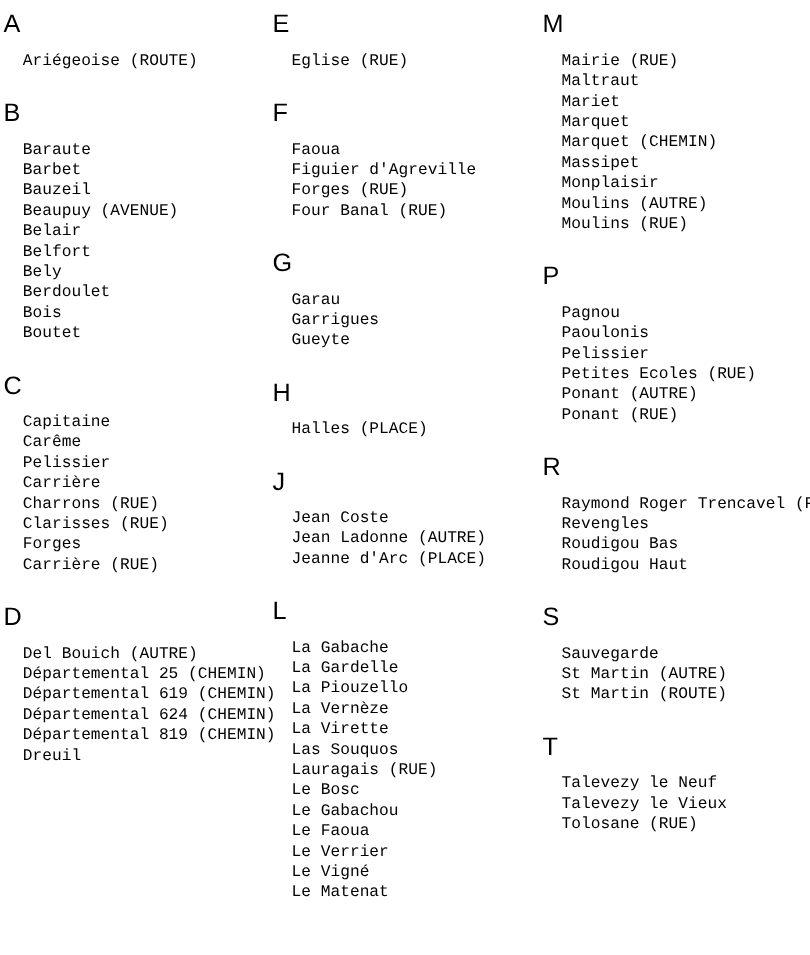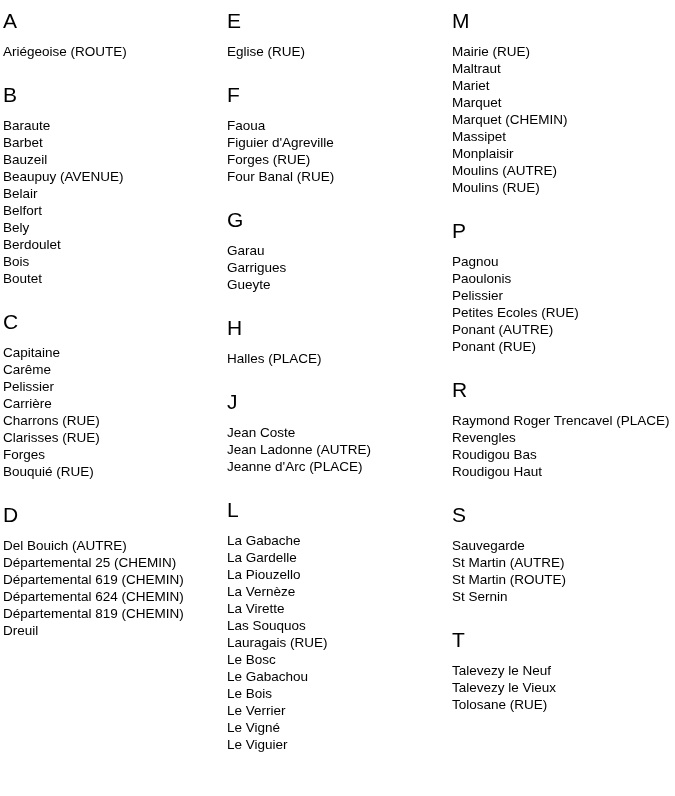--- a/index.html
+++ b/index.html
@@ -29,22 +29,23 @@
   .section + .section { margin-top: 23px; }
   .letter {
     margin: 0;
     font-size: 21px;
     font-weight: 400;
     line-height: 24px;
     color: #000000;
   }
   .entries {
     list-style: none;
-    margin: 10px 0 0 0;
+    margin: 10px 0 0 16px;
     padding: 0;
+    font-family: Liberation Mono, monospace;
   }
   .entries li {
     font-size: 13.5px;
     line-height: 17px;
     white-space: nowrap;
     color: #000000;
   }
 </style>
 </head>
 <body>
@@ -75,21 +76,21 @@
       <section class="section">
         <h2 class="letter">C</h2>
         <ul class="entries">
           <li>Capitaine</li>
           <li>Carême</li>
           <li>Pelissier</li>
           <li>Carrière</li>
           <li>Charrons (RUE)</li>
           <li>Clarisses (RUE)</li>
           <li>Forges</li>
-          <li>Bouquié (RUE)</li>
+          <li>Carrière (RUE)</li>
         </ul>
       </section>
       <section class="section">
         <h2 class="letter">D</h2>
         <ul class="entries">
           <li>Del Bouich (AUTRE)</li>
           <li>Départemental 25 (CHEMIN)</li>
           <li>Départemental 619 (CHEMIN)</li>
           <li>Départemental 624 (CHEMIN)</li>
           <li>Départemental 819 (CHEMIN)</li>
@@ -140,24 +141,24 @@
         <ul class="entries">
           <li>La Gabache</li>
           <li>La Gardelle</li>
           <li>La Piouzello</li>
           <li>La Vernèze</li>
           <li>La Virette</li>
           <li>Las Souquos</li>
           <li>Lauragais (RUE)</li>
           <li>Le Bosc</li>
           <li>Le Gabachou</li>
-          <li>Le Bois</li>
+          <li>Le Faoua</li>
           <li>Le Verrier</li>
           <li>Le Vigné</li>
-          <li>Le Viguier</li>
+          <li>Le Matenat</li>
         </ul>
       </section>
     </div>
   <div class="index-col c2">
       <section class="section">
         <h2 class="letter">M</h2>
         <ul class="entries">
           <li>Mairie (RUE)</li>
           <li>Maltraut</li>
           <li>Mariet</li>
@@ -188,21 +189,20 @@
           <li>Roudigou Bas</li>
           <li>Roudigou Haut</li>
         </ul>
       </section>
       <section class="section">
         <h2 class="letter">S</h2>
         <ul class="entries">
           <li>Sauvegarde</li>
           <li>St Martin (AUTRE)</li>
           <li>St Martin (ROUTE)</li>
-          <li>St Sernin</li>
         </ul>
       </section>
       <section class="section">
         <h2 class="letter">T</h2>
         <ul class="entries">
           <li>Talevezy le Neuf</li>
           <li>Talevezy le Vieux</li>
           <li>Tolosane (RUE)</li>
         </ul>
       </section>

